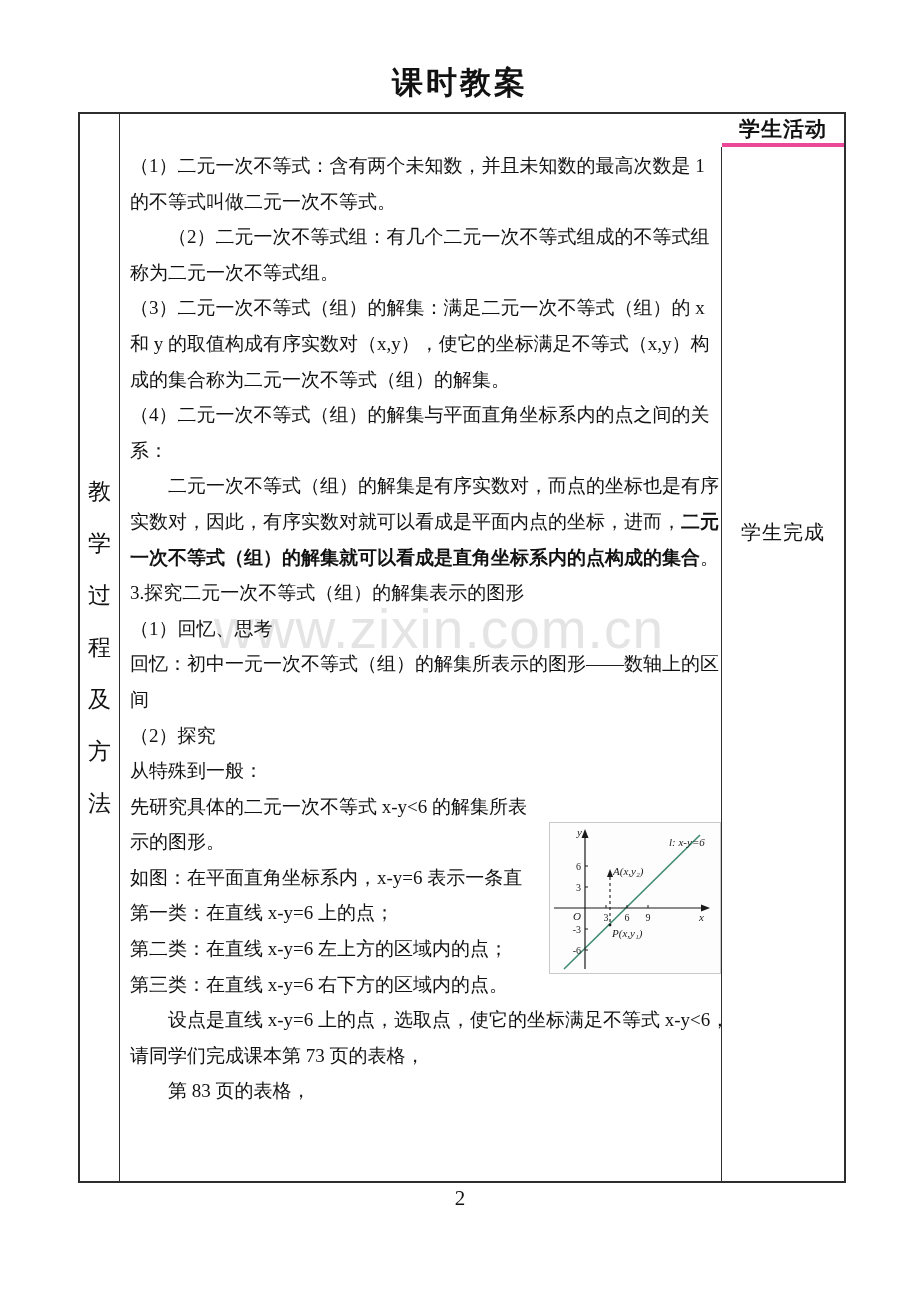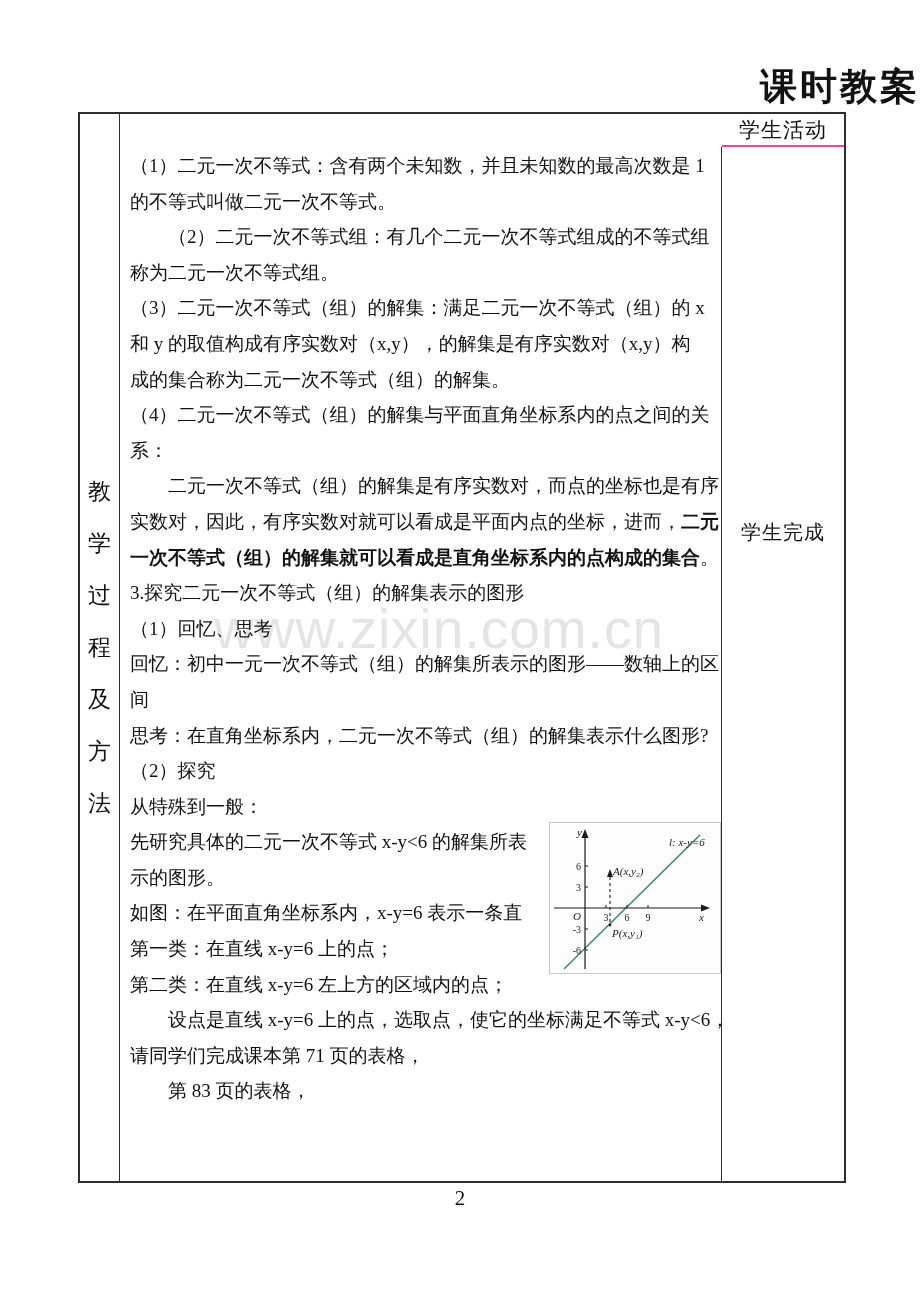--- a/index.html
+++ b/index.html
@@ -1,33 +1,33 @@
 <!DOCTYPE html>
 <html><head>
 <meta charset="utf-8">
 <style>
   html,body{margin:0;padding:0;background:#fff;}
   .page{position:relative;width:920px;height:1300px;background:#ffffff;overflow:hidden;
         font-family:"Liberation Serif","DejaVu Serif",serif;color:#121212;}
-  .title{position:absolute;top:62px;left:0;width:100%;text-align:right;
+  .title{position:absolute;top:62px;left:0;width:100%;text-align:center;
          font-family:Liberation Serif, serif;font-weight:bold;
-         font-size:37px;letter-spacing:3px;}
+         font-size:31px;letter-spacing:3px;}
   .doc-table{position:absolute;left:78px;top:112px;width:768px;height:1071px;
              border:2px solid #2e2e2e;box-sizing:border-box;display:grid;
              grid-template-columns:40px 602px 1fr;grid-template-rows:33px 1fr;background:#fff;}
   .cell-left{grid-row:1/3;grid-column:1;border-right:1px solid #2e2e2e;}
   .vert-label{margin:351px auto 0 auto;width:25px;text-align:center;word-break:break-all;
               font-family:"Liberation Sans","DejaVu Sans",sans-serif;font-size:23px;line-height:52px;}
   .header-main{grid-row:1;grid-column:2;border-right:1px solid #2e2e2e;border-bottom:1px solid #2e2e2e;
                display:flex;align-items:center;justify-content:center;
                font-family:"Liberation Sans","DejaVu Sans",sans-serif;font-weight:bold;
                font-size:21px;letter-spacing:1px;}
-  .header-right{grid-row:1;grid-column:3;border-bottom:2px solid #ec4899;
+  .header-right{grid-row:1;grid-column:3;border-bottom:4px solid #ec4899;
                 display:flex;align-items:center;justify-content:center;
-                font-family:"Liberation Sans","DejaVu Sans",sans-serif;font-weight:normal;
+                font-family:"Liberation Sans","DejaVu Sans",sans-serif;font-weight:bold;
                 font-size:21px;letter-spacing:1px;}
   .body-main{grid-row:2;grid-column:2;position:relative;border-right:1px solid #2e2e2e;overflow:hidden;}
   .body-right{grid-row:2;grid-column:3;position:relative;}
   .student-note{margin-top:372px;text-align:center;font-size:20px;letter-spacing:1px;}
   .lines{position:relative;z-index:2;padding:1px 6px 0 10px;font-size:19px;line-height:35.6px;}
   .line{white-space:nowrap;}
   .line.ind2{padding-left:38px;}
   .seg-b{font-weight:bold;}
   .watermark{position:absolute;z-index:1;left:94px;top:450px;white-space:nowrap;
              font-family:"Liberation Sans","DejaVu Sans",sans-serif;font-size:55px;
@@ -57,41 +57,41 @@
 
     <div class="body-main">
       <div class="watermark">www.zixin.com.cn</div>
 
       <div class="lines" id="lines">
           <div class="line"><span class="seg">（1）二元一次不等式：含有两个未知数，并且未知数的最高次数是 1</span></div>
           <div class="line"><span class="seg">的不等式叫做二元一次不等式。</span></div>
           <div class="line ind2"><span class="seg">（2）二元一次不等式组：有几个二元一次不等式组成的不等式组</span></div>
           <div class="line"><span class="seg">称为二元一次不等式组。</span></div>
           <div class="line"><span class="seg">（3）二元一次不等式（组）的解集：满足二元一次不等式（组）的 x</span></div>
-          <div class="line"><span class="seg">和 y 的取值构成有序实数对（x,y），的解集是有序实数对（x,y）构</span></div>
+          <div class="line"><span class="seg">和 y 的取值构成有序实数对（x,y），使它的坐标满足不等式（x,y）构</span></div>
           <div class="line"><span class="seg">成的集合称为二元一次不等式（组）的解集。</span></div>
           <div class="line"><span class="seg">（4）二元一次不等式（组）的解集与平面直角坐标系内的点之间的关</span></div>
           <div class="line"><span class="seg">系：</span></div>
           <div class="line ind2"><span class="seg">二元一次不等式（组）的解集是有序实数对，而点的坐标也是有序</span></div>
           <div class="line"><span class="seg">实数对，因此，有序实数对就可以看成是平面内点的坐标，进而，</span><span class="seg-b">二元</span></div>
           <div class="line"><span class="seg-b">一次不等式（组）的解集就可以看成是直角坐标系内的点构成的集合</span><span class="seg">。</span></div>
           <div class="line"><span class="seg">3.探究二元一次不等式（组）的解集表示的图形</span></div>
           <div class="line"><span class="seg">（1）回忆、思考</span></div>
           <div class="line"><span class="seg">回忆：初中一元一次不等式（组）的解集所表示的图形——数轴上的区</span></div>
           <div class="line"><span class="seg">间</span></div>
-          <div class="line"><span class="seg">思考：在直角坐标系内，二元一次不等式（组）的解集表示什么图形?</span></div>
           <div class="line"><span class="seg">（2）探究</span></div>
           <div class="line"><span class="seg">从特殊到一般：</span></div>
           <div class="line"><span class="seg">先研究具体的二元一次不等式 x-y&lt;6 的解集所表</span></div>
           <div class="line"><span class="seg">示的图形。</span></div>
           <div class="line"><span class="seg">如图：在平面直角坐标系内，x-y=6 表示一条直</span></div>
           <div class="line"><span class="seg">第一类：在直线 x-y=6 上的点；</span></div>
           <div class="line"><span class="seg">第二类：在直线 x-y=6 左上方的区域内的点；</span></div>
+          <div class="line"><span class="seg">第三类：在直线 x-y=6 右下方的区域内的点。</span></div>
           <div class="line ind2"><span class="seg">设点是直线 x-y=6 上的点，选取点，使它的坐标满足不等式 x-y&lt;6，</span></div>
-          <div class="line"><span class="seg">请同学们完成课本第 71 页的表格，</span></div>
+          <div class="line"><span class="seg">请同学们完成课本第 73 页的表格，</span></div>
           <div class="line ind2"><span class="seg">第 83 页的表格，</span></div>
         </div>
 
       <div class="figure">
         <svg id="fig-svg" width="168" height="148" viewBox="0 0 168 148">
 
           <line x1="14" y1="146" x2="150" y2="12" stroke-width="1.6" stroke="#3d8b6e"></line>
 
           <line x1="4" y1="85" x2="157" y2="85" stroke="#1a1a1a" stroke-width="1.2"></line>
           <line x1="35" y1="10" x2="35" y2="146" stroke="#1a1a1a" stroke-width="1.2"></line>

